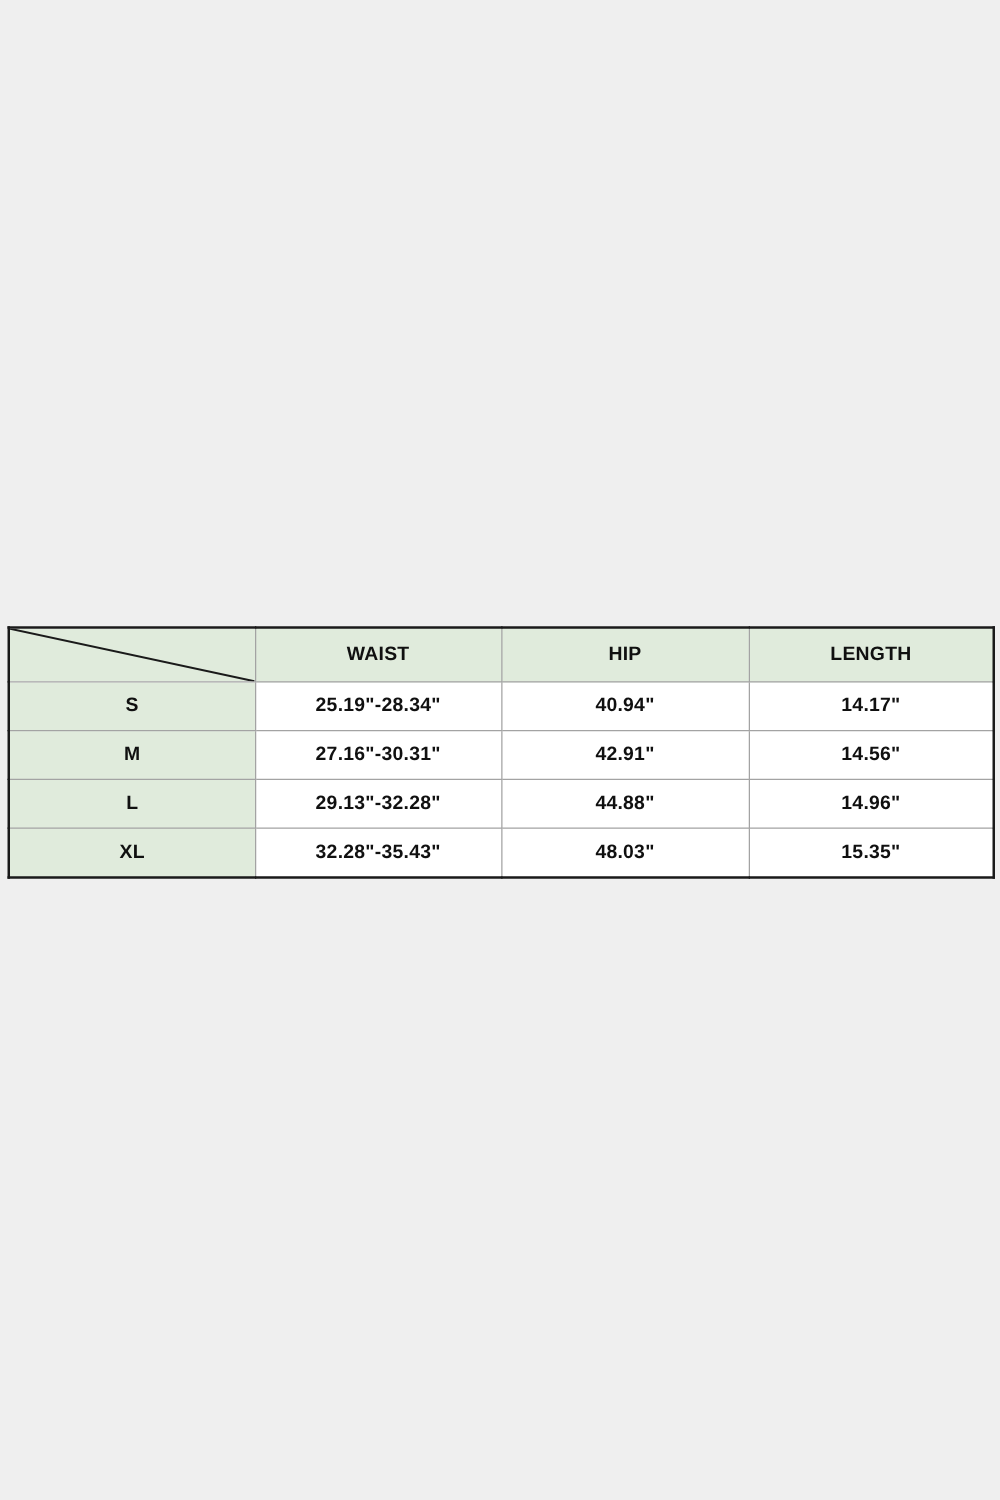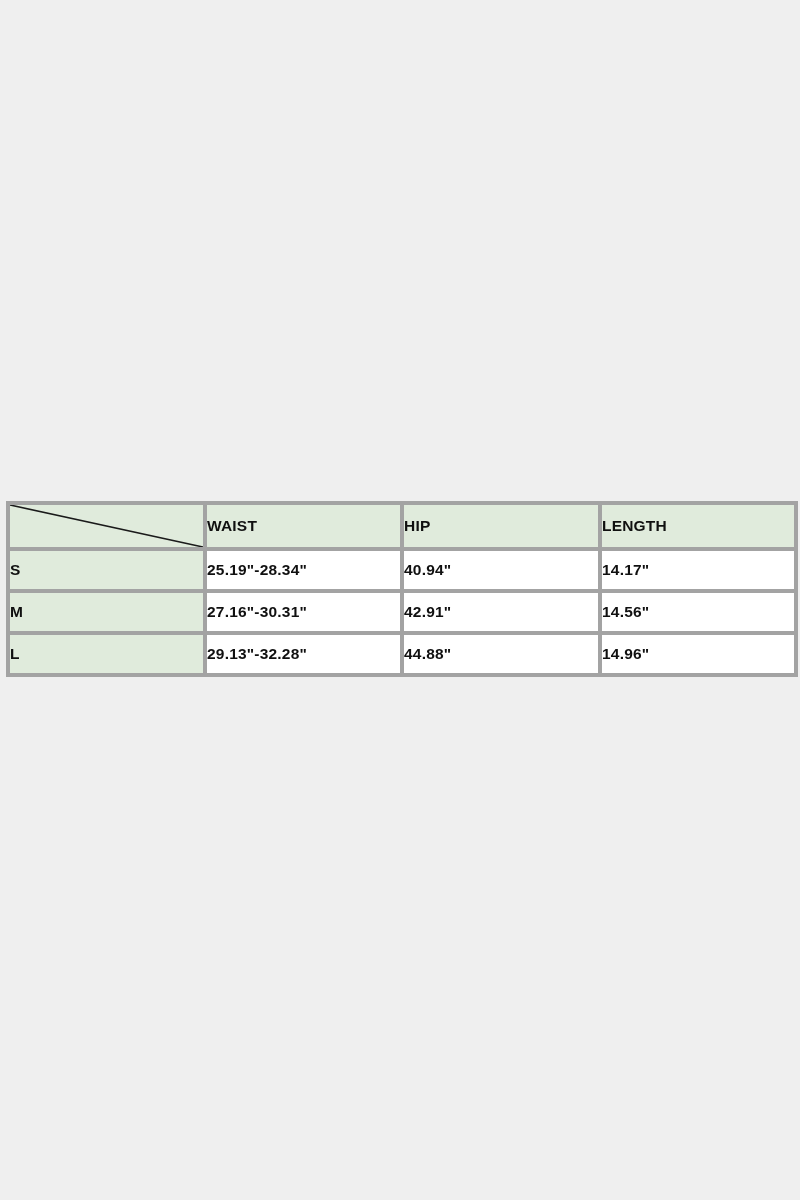--- a/index.html
+++ b/index.html
@@ -30,22 +30,22 @@
     border: 2px solid #1a1a1a;
   }
 
   table.size-chart col.col-size   { width: 197px; }
   table.size-chart col.col-waist  { width: 197px; }
   table.size-chart col.col-hip    { width: 198px; }
   table.size-chart col.col-length { width: 196px; }
 
   table.size-chart th,
   table.size-chart td {
-    border: 4px solid #a3a3a3;
-    text-align: left;
+    border: 1px solid #a3a3a3;
+    text-align: center;
     vertical-align: middle;
     font-size: 15.5px;
     font-weight: bold;
     color: #101010;
     letter-spacing: 0.2px;
     padding: 0;
   }
 
   
   tr.header-row th {
@@ -119,15 +119,21 @@
         <td class="value-cell">27.16"-30.31"</td>
         <td class="value-cell">42.91"</td>
         <td class="value-cell">14.56"</td>
       </tr>
       <tr class="size-row">
         <td class="size-cell">L</td>
         <td class="value-cell">29.13"-32.28"</td>
         <td class="value-cell">44.88"</td>
         <td class="value-cell">14.96"</td>
       </tr>
+      <tr class="size-row">
+        <td class="size-cell">XL</td>
+        <td class="value-cell">32.28"-35.43"</td>
+        <td class="value-cell">48.03"</td>
+        <td class="value-cell">15.35"</td>
+      </tr>
     </tbody>
   </table>
 </div>
 
 </body></html>

